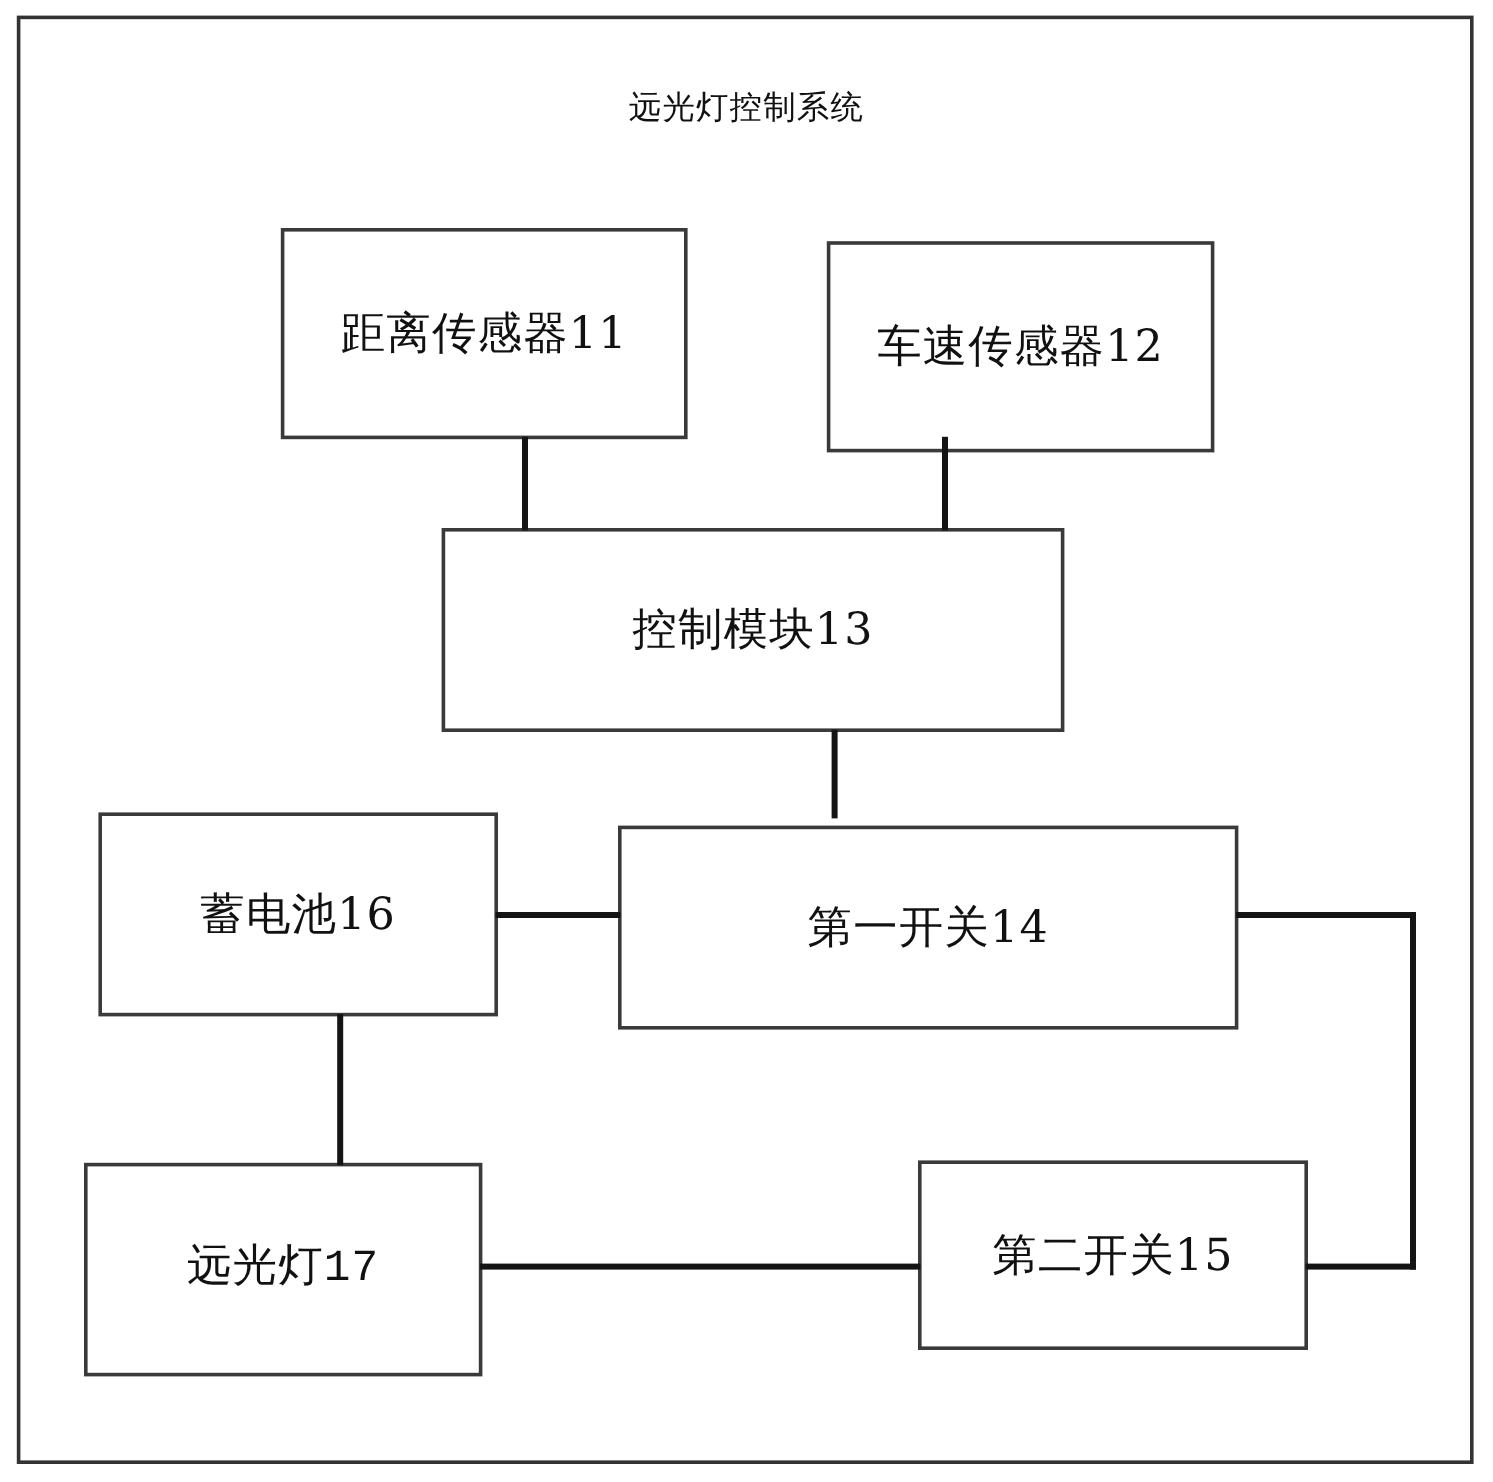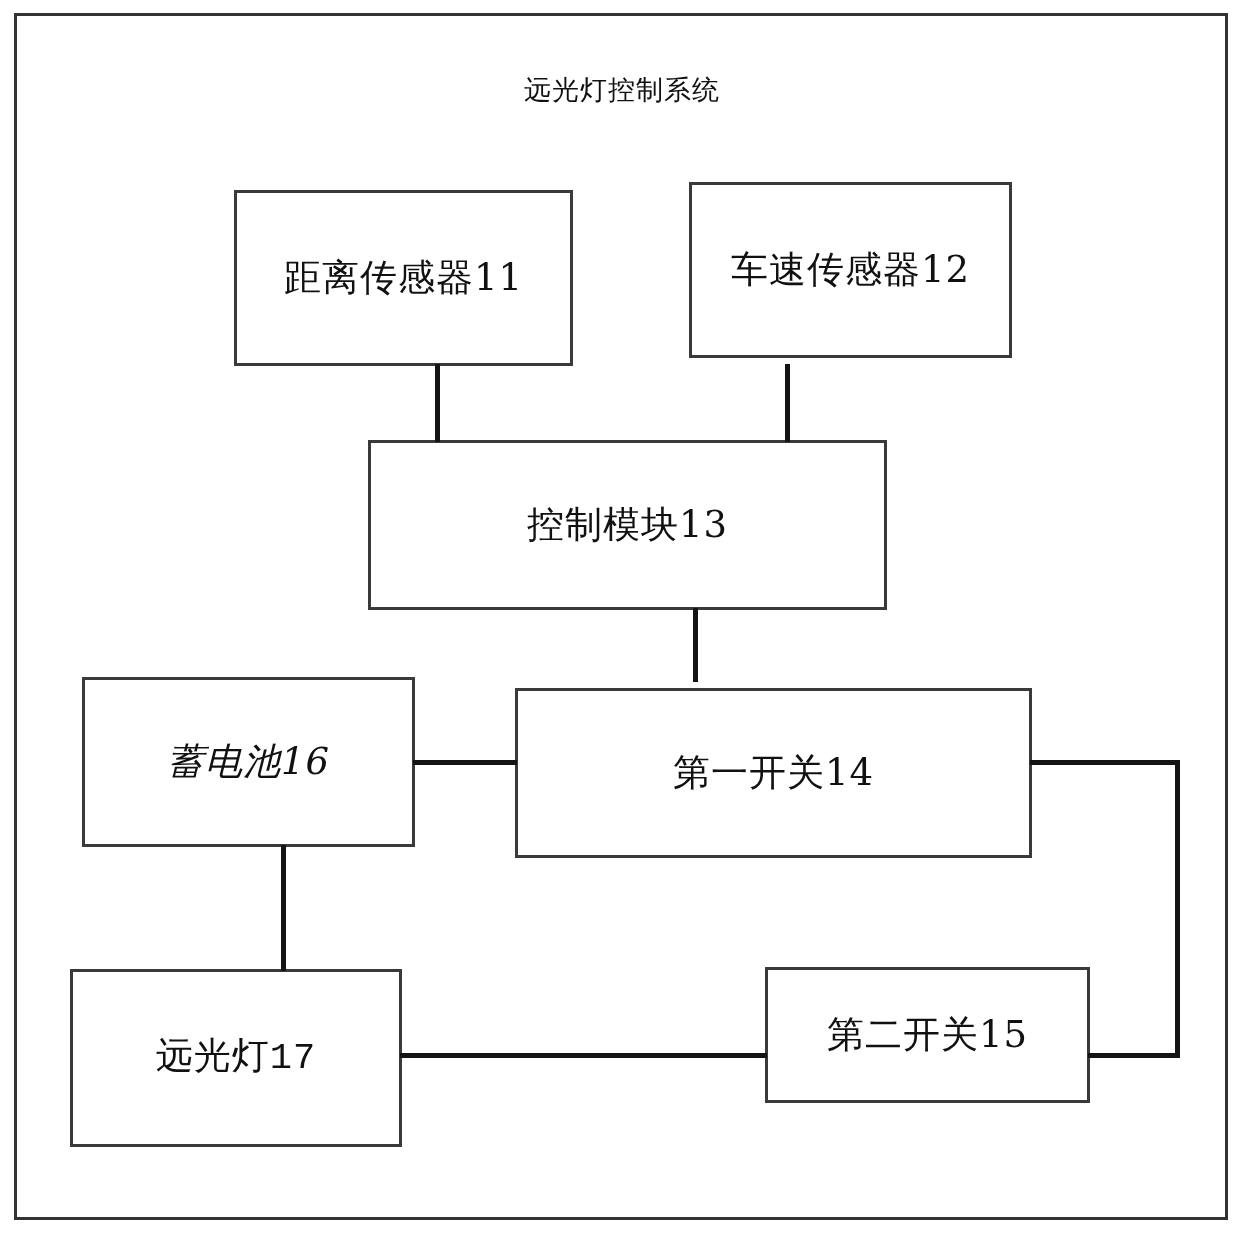--- a/index.html
+++ b/index.html
@@ -70,41 +70,41 @@
 <div id="page">
 
   <div class="page-frame"></div>
 
   <div class="figure-title">远光灯控制系统</div>
 
   <div class="block" style="left:234px; top:190px; width:339px; height:176px;">
     <span>距离传感器11</span>
   </div>
 
-  <div class="block" style="left:689px; top:182px; width:323px; height:176px;">
+  <div class="block" style="left:689px; top:201px; width:323px; height:176px;">
     <span>车速传感器12</span>
   </div>
 
   <div class="block" style="left:356px; top:440px; width:519px; height:170px;margin-left:12px;">
     <span>控制模块13</span>
   </div>
 
-  <div class="block" style="left:82px; top:677px; width:333px; height:170px;font-style:italic;">
+  <div class="block" style="left:82px; top:677px; width:333px; height:170px;">
     <span>蓄电池16</span>
   </div>
 
   <div class="block" style="left:515px; top:688px; width:517px; height:170px;">
     <span>第一开关14</span>
   </div>
 
   <div class="block" style="left:70px; top:969px; width:332px; height:178px;font-family:Liberation Mono, monospace;">
     <span>远光灯17</span>
   </div>
 
-  <div class="block" style="left:765px; top:967px; width:325px; height:136px;">
+  <div class="block" style="left:765px; top:967px; width:325px; height:158px;">
     <span>第二开关15</span>
   </div>
 
   <div class="conn v" style="left:435px; top:364px; height:78px;"></div>
 
   <div class="conn v" style="left:785px; top:364px; height:78px;"></div>
 
   <div class="conn v" style="left:693px; top:608px; height:74px;"></div>
 
   <div class="conn h" style="left:413px; top:760px; width:104px;"></div>

